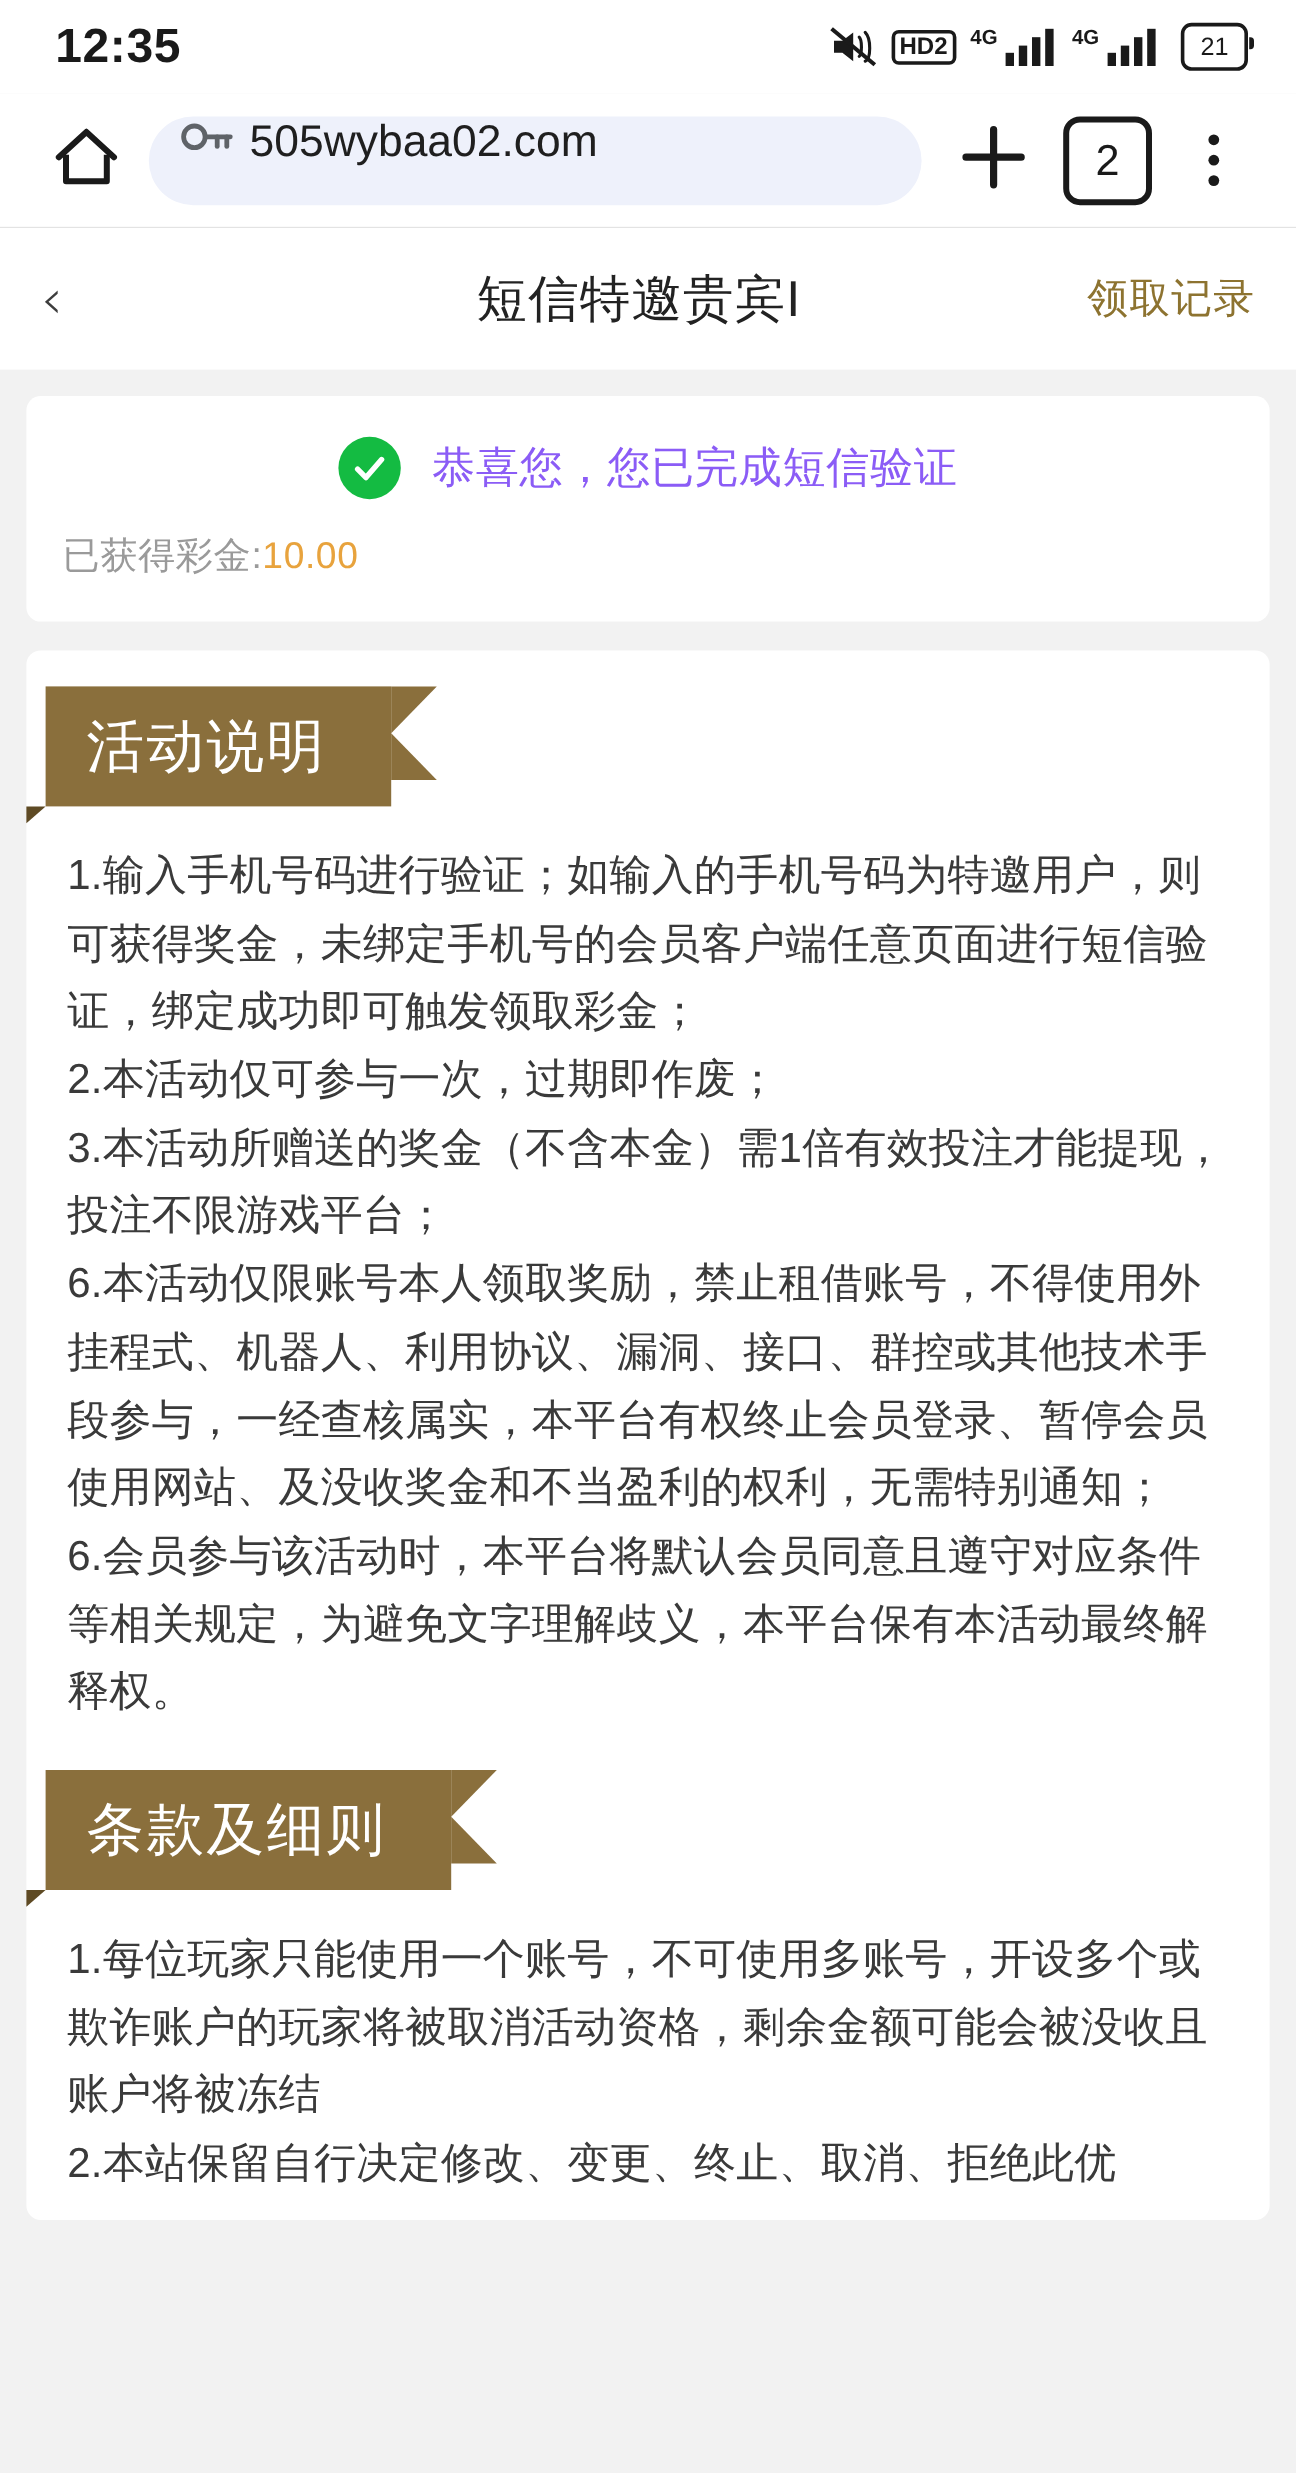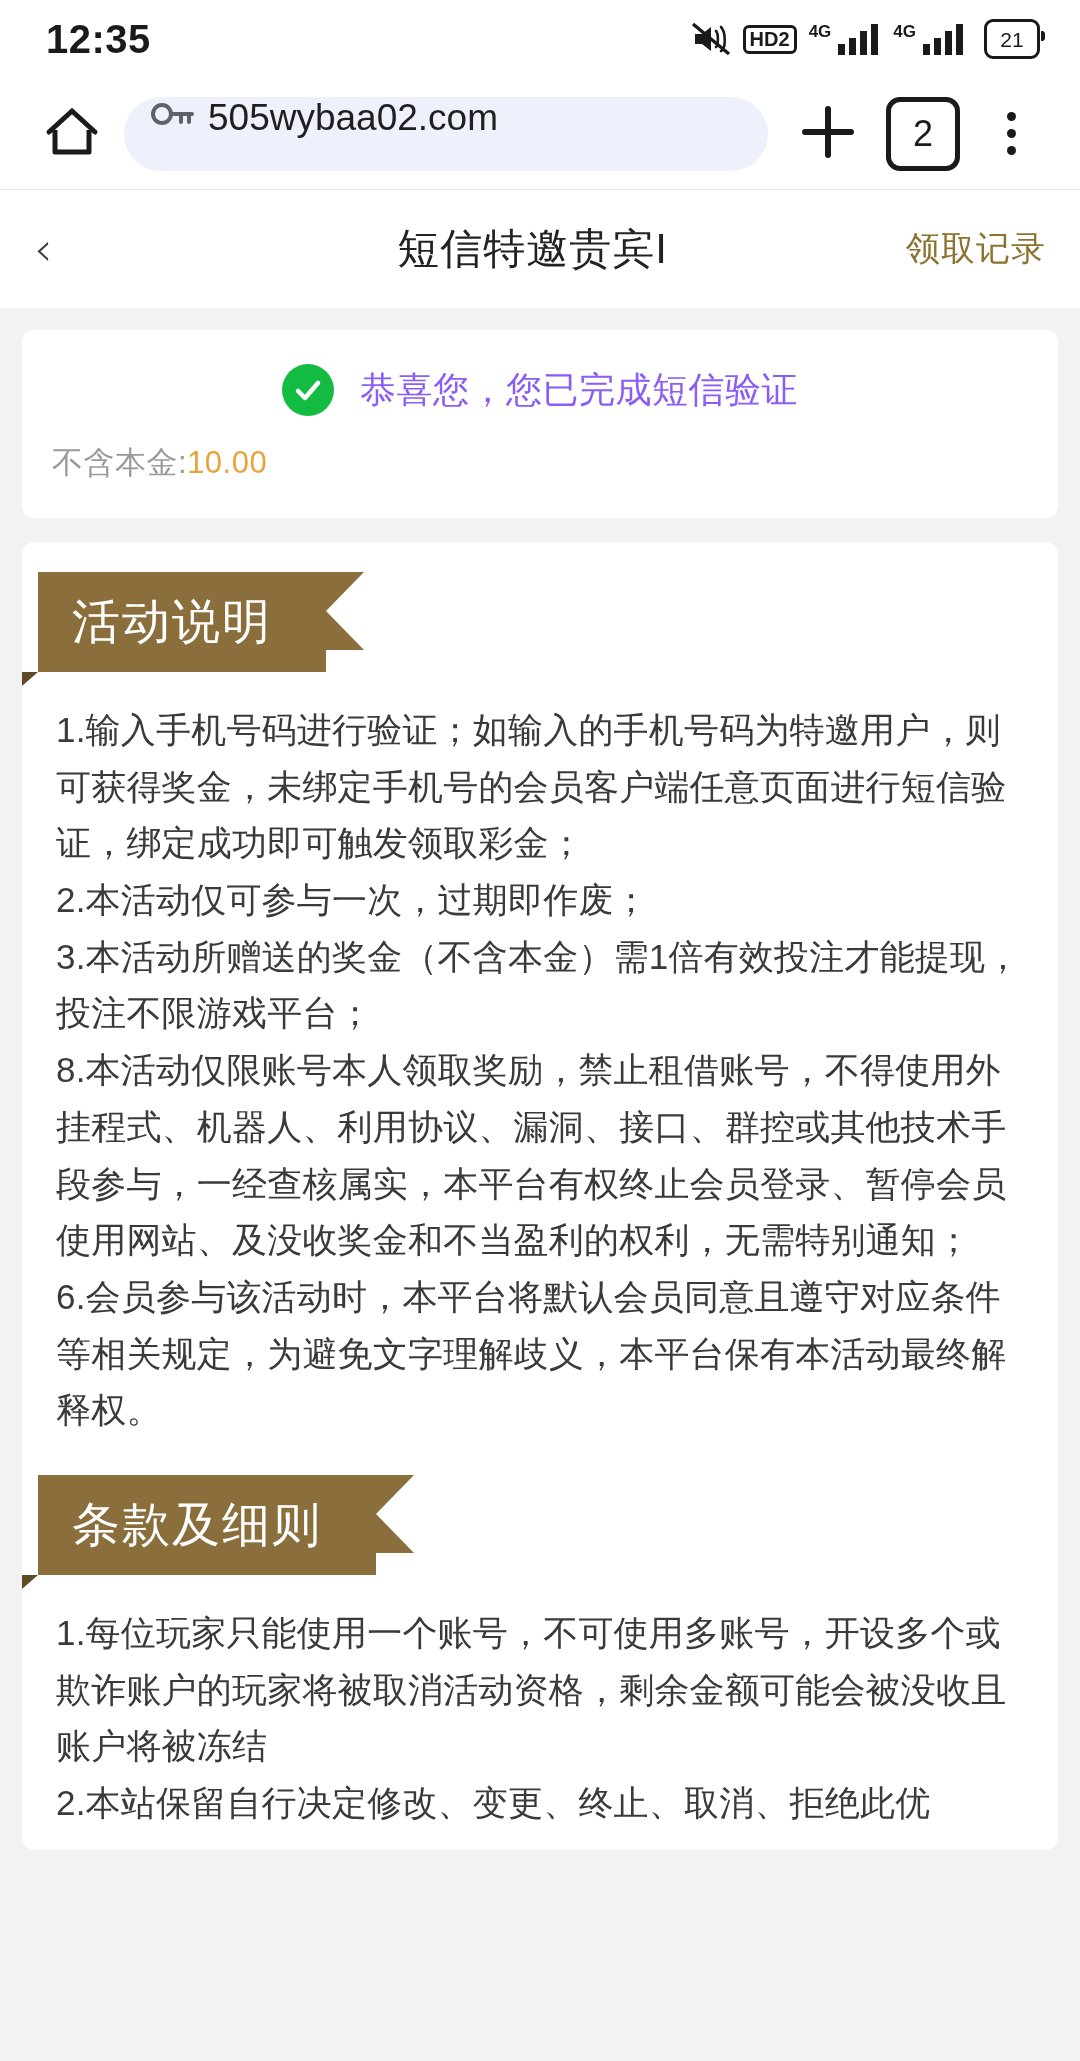--- a/index.html
+++ b/index.html
@@ -326,33 +326,33 @@
   <div class="card">
     <div class="congrats-row">
       <span class="check">
         <svg width="34" height="34" viewBox="0 0 34 34">
           <path d="M7 18 L14 25 L27 10" stroke="#ffffff" stroke-width="4.5" fill="none" stroke-linecap="round" stroke-linejoin="round"></path>
         </svg>
       </span>
       <span class="congrats-text">恭喜您，您已完成短信验证</span>
     </div>
     <div class="bonus-line">
-      <span>不含本金:</span><span class="amt">10.00</span>
+      <span>已获得彩金:</span><span class="amt">10.00</span>
     </div>
   </div>
 
   <div class="section-card">
     <div class="ribbon-wrap">
       <div class="ribbon">活动说明</div>
     </div>
     <div class="body-text">
       <p>1.输入手机号码进行验证；如输入的手机号码为特邀用户，则可获得奖金，未绑定手机号的会员客户端任意页面进行短信验证，绑定成功即可触发领取彩金；</p>
       <p>2.本活动仅可参与一次，过期即作废；</p>
       <p>3.本活动所赠送的奖金（不含本金）需1倍有效投注才能提现，投注不限游戏平台；</p>
-      <p>8.本活动仅限账号本人领取奖励，禁止租借账号，不得使用外挂程式、机器人、利用协议、漏洞、接口、群控或其他技术手段参与，一经查核属实，本平台有权终止会员登录、暂停会员使用网站、及没收奖金和不当盈利的权利，无需特别通知；</p>
+      <p>6.本活动仅限账号本人领取奖励，禁止租借账号，不得使用外挂程式、机器人、利用协议、漏洞、接口、群控或其他技术手段参与，一经查核属实，本平台有权终止会员登录、暂停会员使用网站、及没收奖金和不当盈利的权利，无需特别通知；</p>
       <p>6.会员参与该活动时，本平台将默认会员同意且遵守对应条件等相关规定，为避免文字理解歧义，本平台保有本活动最终解释权。</p>
     </div>
 
     <div class="ribbon-wrap">
       <div class="ribbon">条款及细则</div>
     </div>
     <div class="body-text">
       <p>1.每位玩家只能使用一个账号，不可使用多账号，开设多个或欺诈账户的玩家将被取消活动资格，剩余金额可能会被没收且账户将被冻结</p>
       <p>2.本站保留自行决定修改、变更、终止、取消、拒绝此优</p>
     </div>

